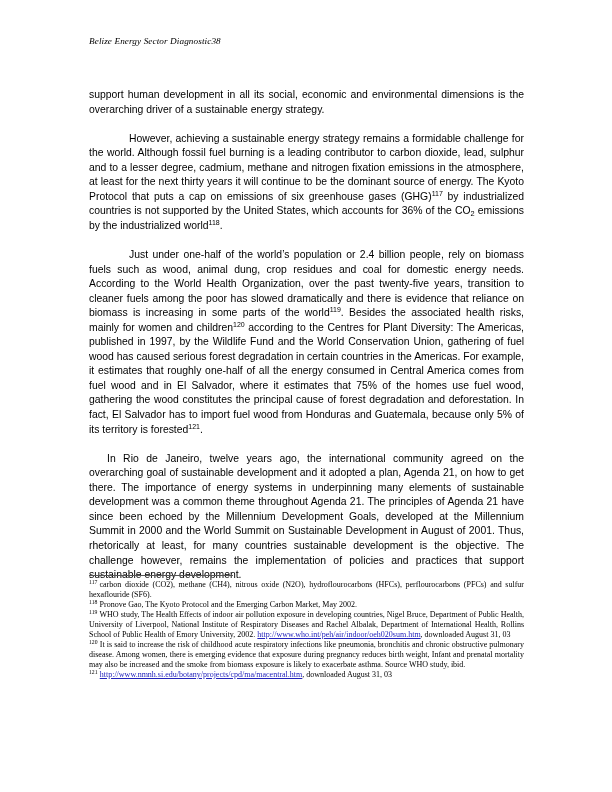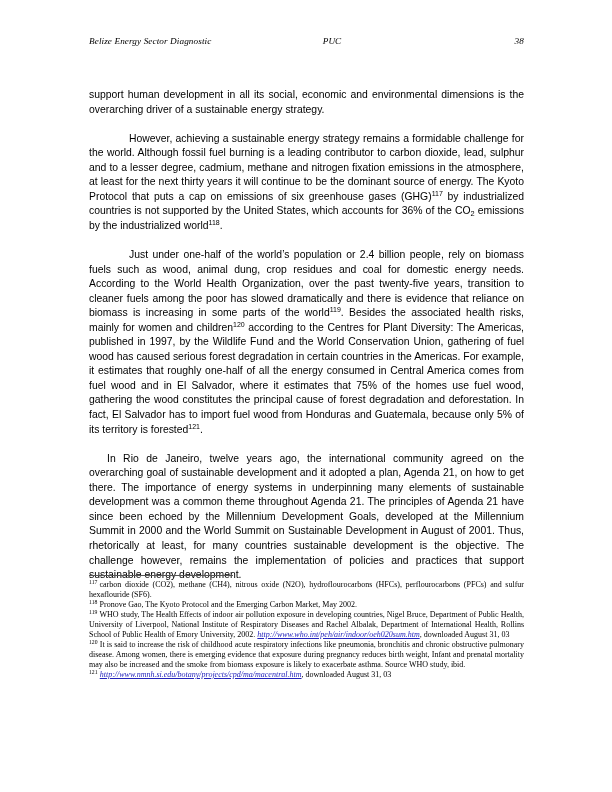--- a/index.html
+++ b/index.html
@@ -98,31 +98,29 @@
   .fn + .fn { margin-top: 0px; }
   .fn sup.fnnum {
     font-size: 5.7px;
     vertical-align: 3.1px;
     line-height: 0;
     margin-right: 2.2px;
   }
   .fn .url {
     color: #2222bb;
     text-decoration: underline;
-    font-style: italic;
   }
 </style>
 </head>
 <body>
 
 <div class="page">
 
   <div class="header">
     <span class="header-title">Belize Energy Sector Diagnostic</span>
-    <span class="header-center">PUC</span>
     <span class="header-page">38</span>
   </div>
 
   <div class="body-block">
 
     <p class="para"><span>support human development in all its social, economic and environmental dimensions is the overarching driver of a sustainable energy strategy.</span></p>
 
     <p class="para indent-large"><span>However, achieving a sustainable energy strategy remains a formidable challenge for the world.  Although fossil fuel burning is a leading contributor to carbon dioxide, lead, sulphur and to a lesser degree, cadmium, methane and nitrogen fixation emissions in the atmosphere, at least for the next thirty years it will continue to be the dominant source of energy. The Kyoto Protocol that puts a cap on emissions of six greenhouse gases (GHG)</span><sup class="fnref">117</sup><span> by industrialized countries is not supported by the United States, which accounts for 36% of the CO</span><sub class="sub2">2</sub><span> emissions by the industrialized world</span><sup class="fnref">118</sup><span>.</span></p>
 
     <p class="para indent-large"><span>Just under one-half of the world’s population or 2.4 billion people, rely on biomass fuels such as wood, animal dung, crop residues and coal for domestic energy needs.   According to the World Health Organization, over the past twenty-five years, transition to cleaner fuels among the poor has slowed dramatically and there is evidence that reliance on biomass is increasing in some parts of the world</span><sup class="fnref">119</sup><span>.   Besides the associated health risks, mainly for women and children</span><sup class="fnref">120</sup><span> according to the Centres for Plant Diversity: The Americas, published in 1997, by the Wildlife Fund and the World Conservation Union, gathering of fuel wood has caused serious forest degradation in certain countries in the Americas. For example, it estimates that roughly one-half of all the energy consumed in Central America comes from fuel wood and in El Salvador, where it estimates that 75% of the homes use fuel wood, gathering the wood constitutes the principal cause of forest degradation and deforestation.  In fact, El Salvador has to import fuel wood from Honduras and Guatemala, because only 5% of its territory is forested</span><sup class="fnref">121</sup><span>.</span></p>

